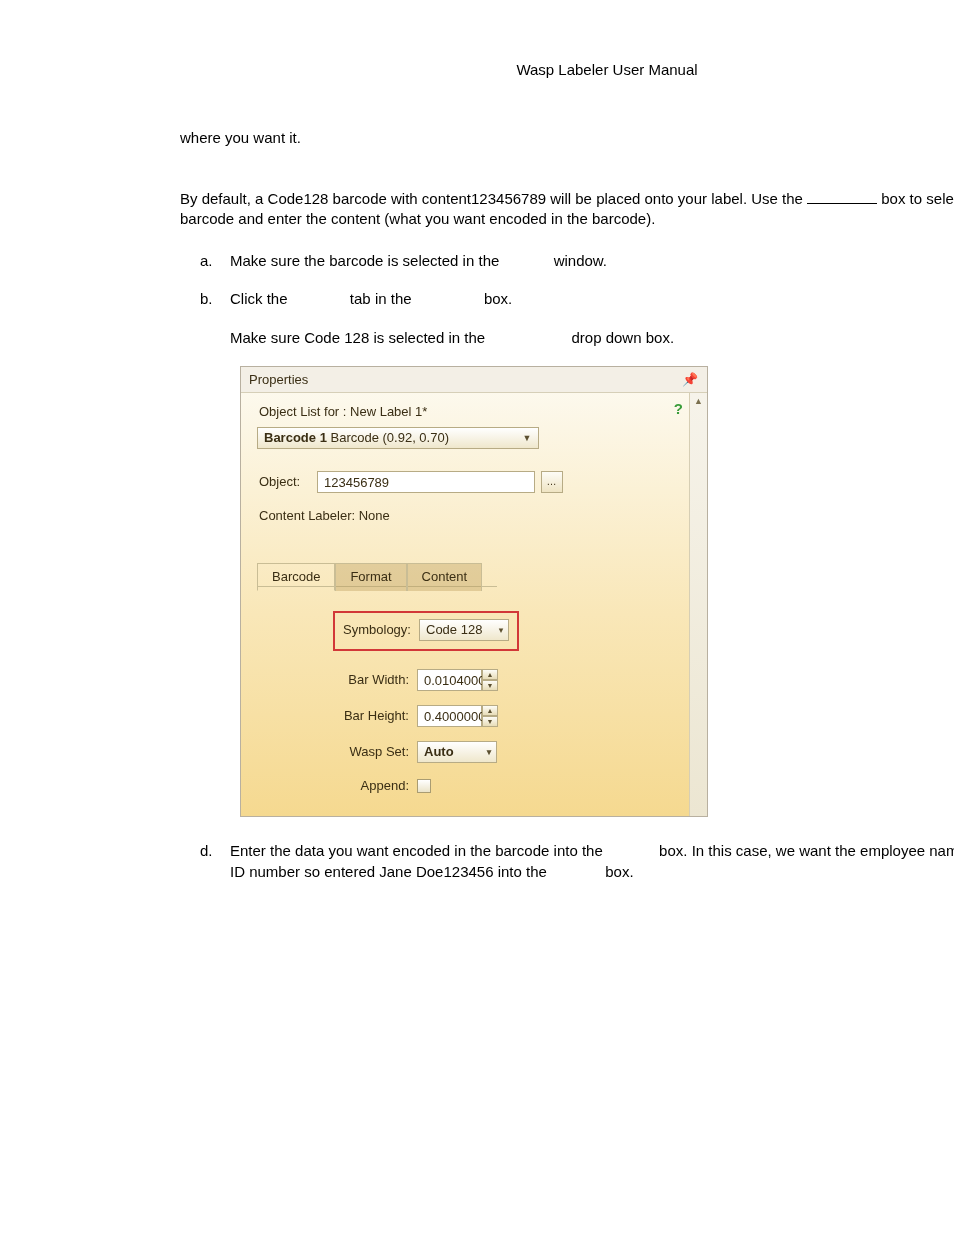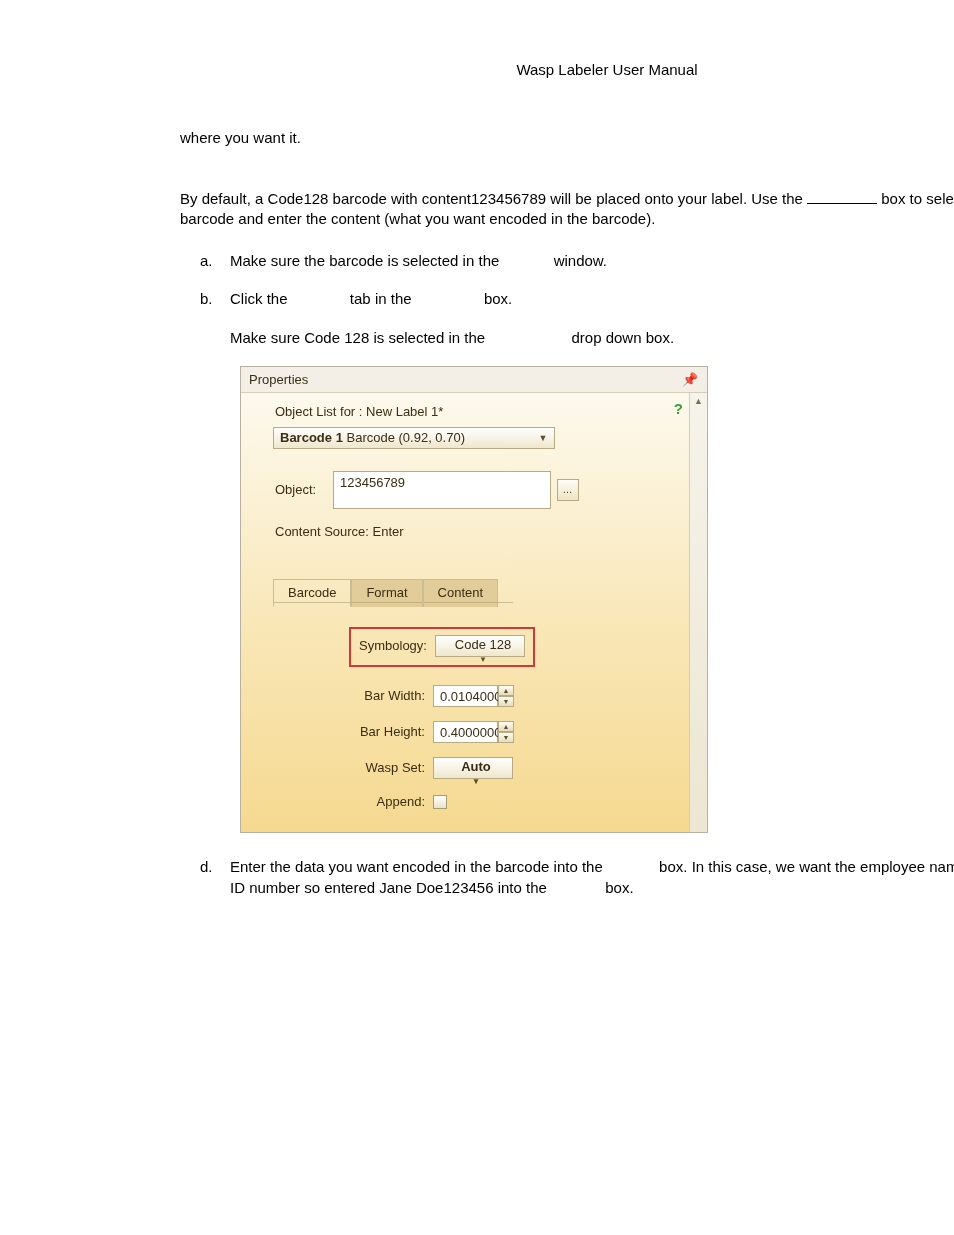--- a/index.html
+++ b/index.html
@@ -42,42 +42,42 @@
   .pin-icon { font-size: 13px; color: #6b624a; }
   .panel-body { position: relative; padding: 0; }
   .scroll-gutter {
     position: absolute; top:0; right:0; bottom:0; width:18px;
     background: linear-gradient(#f6f3ea,#ece6d2);
     border-left:1px solid #d6ceb4;
     display:flex; flex-direction:column; align-items:center;
   }
   .scroll-gutter .up-arrow { margin-top:2px; font-size:9px; color:#7a6f4e;}
   .help-icon { position:absolute; top:6px; right:24px; color:#3a9c3a; font-weight:bold; font-size:15px;}
-  .inner { padding: 8px 26px 18px 32px; }
+  .inner { padding: 8px 26px 18px 16px; }
 
   .obj-label { margin: 2px 0 6px 2px; font-size:13px; }
   .combo {
     display:flex; align-items:center;
     background:linear-gradient(#fff,#efe7cc);
     border:1px solid #b7ab85;
     height:22px; padding:0 4px 0 6px;
     width: 282px;
     gap: 32px;
   }
   .combo .txt { flex:1; white-space:nowrap; overflow:hidden; }
   .combo .arrow, .dd-arrow {
     width:14px; text-align:center; font-size:9px; color:#5c5030;
   }
   .bold { font-weight:bold; }
 
   .row { display:flex; align-items:center; margin-top:22px; }
   .row-label { width:60px; text-align:left; padding-left:2px;}
   .textbox {
     background:#fff; border:1px solid #b7ab85;
-    height:38px; padding:2px 6px; width:218px;
+    height:22px; padding:2px 6px; width:218px;
   }
   .ell-btn {
     width:22px; height:22px; margin-left:6px;
     background:linear-gradient(#fdfcf6,#efe4c3);
     border:1px solid #b7ab85; display:flex; align-items:center; justify-content:center;
     font-size:10px; letter-spacing:1px; cursor:pointer;
   }
   .src-line { margin-top:14px; padding-left:2px;}
 
   .tabs { display:flex; margin-top:34px; border-bottom:1px solid #c9bd95; width:240px;}
@@ -93,21 +93,21 @@
     color:#3a2e14;
   }
 
   .form-area { padding: 24px 0 0 0; }
   .frow { display:flex; align-items:center; margin-bottom:14px; }
   .frow .flabel { width:160px; text-align:right; padding-right:8px; font-size:13px;}
   .dd {
     display:flex; align-items:center;
     background:linear-gradient(#fff,#efe7cc);
     border:1px solid #b7ab85;
-    height:22px; width:90px; padding-left:6px;flex-direction:column;
+    height:22px; width:90px; padding-left:6px;
   }
   .dd .val { flex:1; font-size:13px;}
   .spin-wrap { display:flex; }
   .spin-input {
     background:#fff; border:1px solid #b7ab85;
     height:22px; width:65px; padding:2px 6px; text-align:right; font-size:13px;
   }
   .spin-btns { display:flex; flex-direction:column; width:16px;}
   .spin-btns button {
     flex:1; border:1px solid #b7ab85; background:linear-gradient(#fdfcf6,#e8ddb8);
@@ -189,21 +189,21 @@
           </span>
           <span class="arrow">▼</span>
         </div>
 
         <div class="row">
           <div class="row-label">Object:</div>
           <div class="textbox">123456789</div>
           <div class="ell-btn">…</div>
         </div>
 
-        <div class="src-line">Content Source: Enter</div>
+        <div class="src-line">Content Labeler: None</div>
 
         <div class="tabs">
           <div class="tab active">Barcode</div>
           <div class="tab">Format</div>
           <div class="tab">Content</div>
         </div>
 
         <div class="form-area">
 
           <div class="red-frame">

